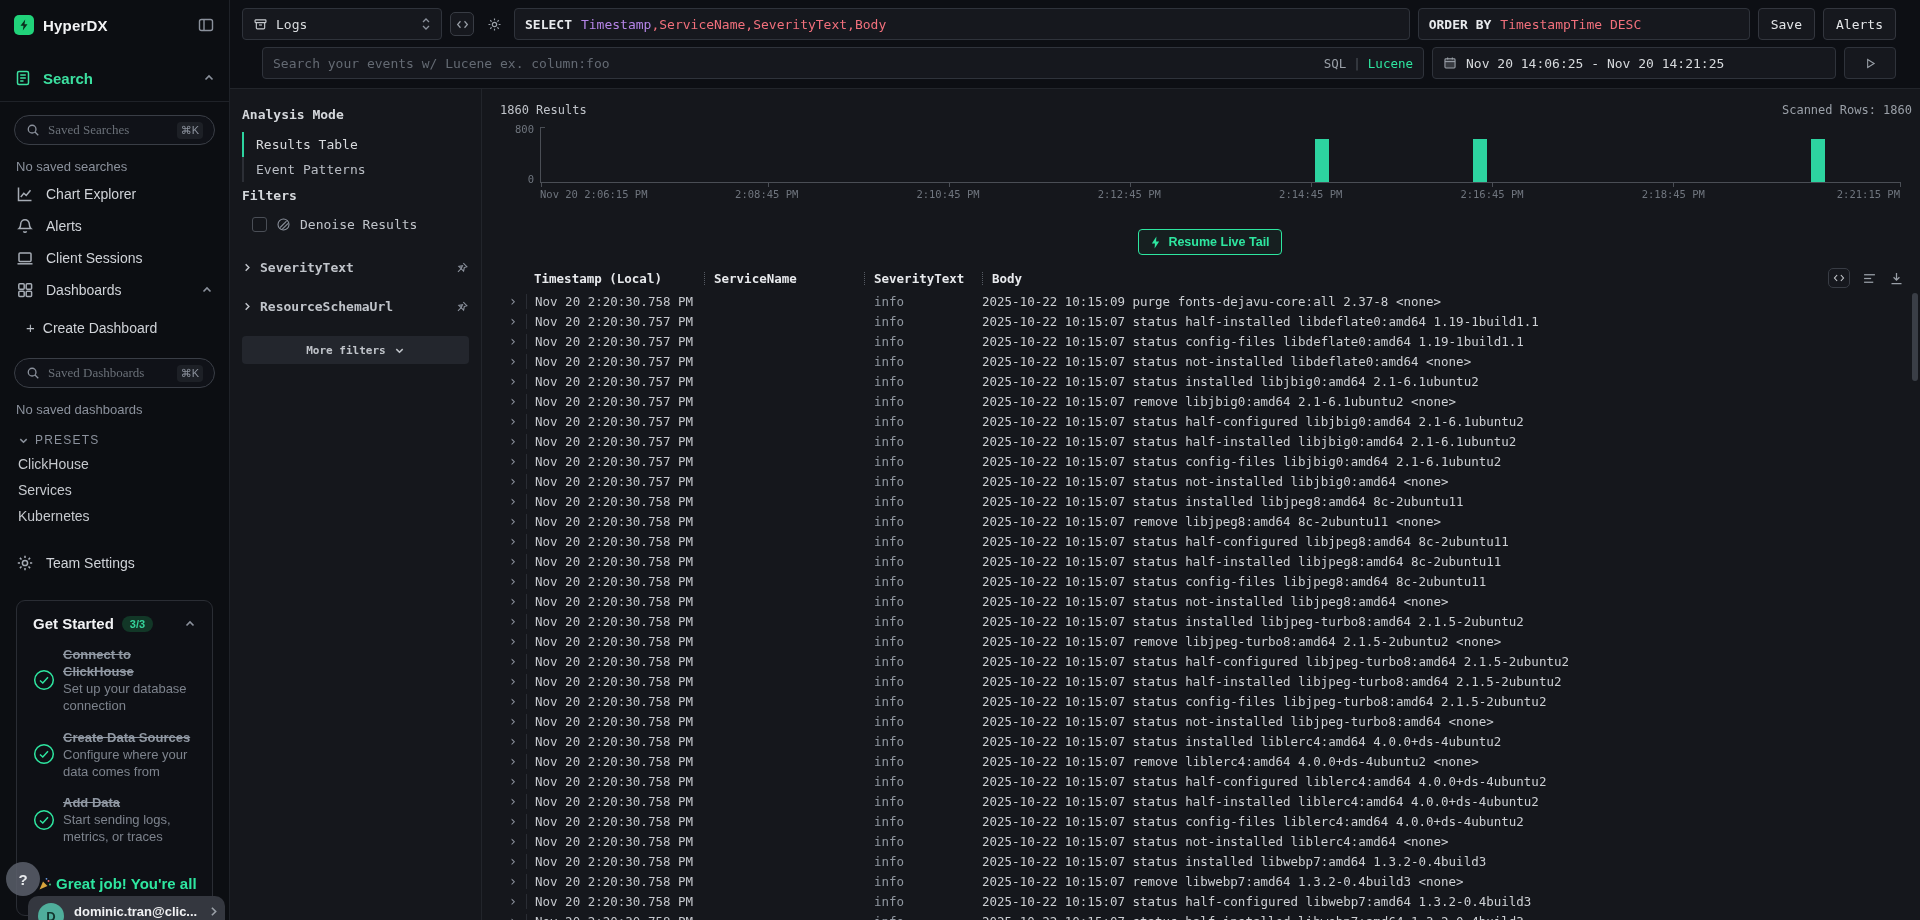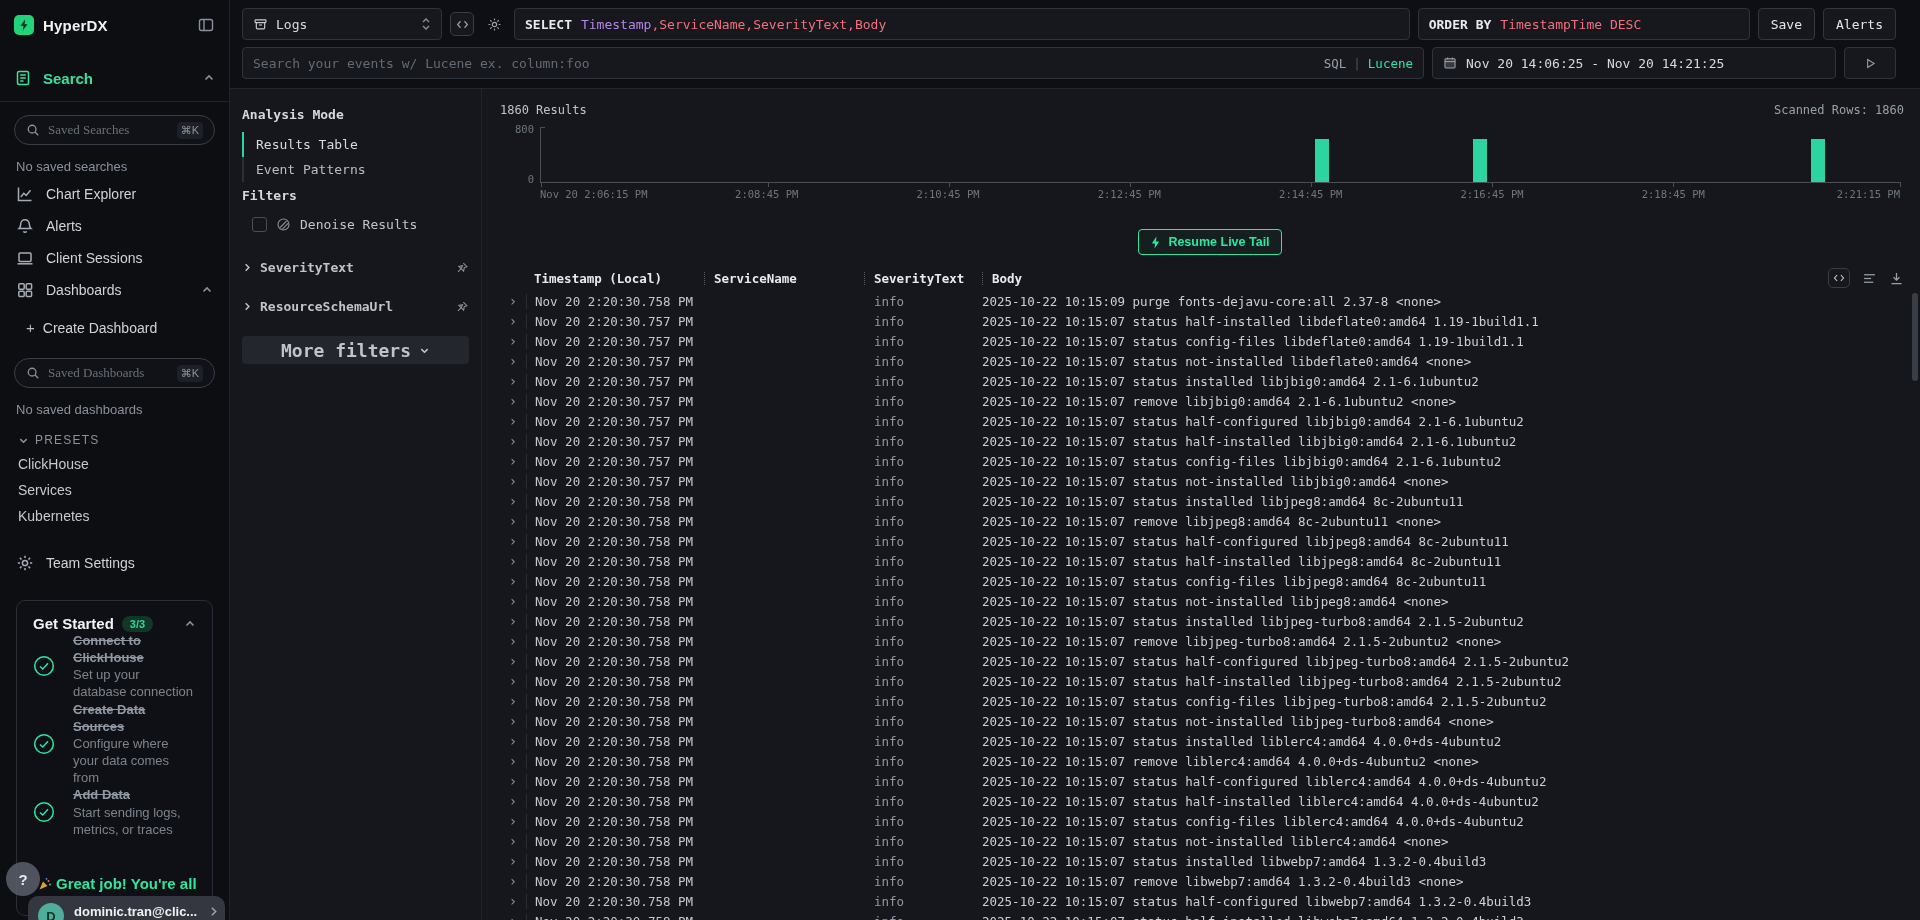--- a/index.html
+++ b/index.html
@@ -29,21 +29,21 @@
   .plus { color:#b7bcc3; font-size:15px; }
   .presets-label { display:flex; align-items:center; gap:6px; color:#8b919c; font-size:12px; letter-spacing:1.2px; padding:12px 0 4px 4px; cursor:pointer; }
   .preset-item { padding:5px 0 5px 4px; font-size:14px; color:#c6c9ce; cursor:pointer; }
   .team-settings { margin-top:18px; }
 
   .getstarted { position:absolute; left:16px; right:16px; top:600px; height:316px; border:1px solid #2a2d34; border-radius:9px; background:#0e1015; padding:14px 16px; }
   .gs-head { display:flex; align-items:center; gap:8px; }
   .gs-title { font-weight:bold; font-size:15px; color:#f2f3f5; }
   .gs-badge { background:#123727; color:#35d49b; font-size:11px; font-weight:bold; border-radius:10px; padding:2px 8px; }
   .gs-head .chev-end { margin-left:auto; color:#8b919c; display:flex; cursor:pointer; }
-  .gs-item { display:flex; gap:18px; align-items:center; cursor:pointer;justify-content:space-between; }
+  .gs-item { display:flex; gap:8px; align-items:center; margin-top:14px; cursor:pointer;justify-content:space-between; }
   .gs-check { flex-shrink:0; }
   .gs-item-title { color:#9098a3; font-size:13px; font-weight:600; text-decoration:line-through; line-height:1.32; }
   .gs-item-desc { color:#7d838d; font-size:13px; line-height:1.32; }
   .congrats { position:absolute; left:38px; bottom:26px; width:168px; color:#2ee6a0; font-weight:bold; font-size:15px; line-height:1.25; z-index:2; display:flex; gap:4px; }
   .help-fab { position:absolute; left:6px; bottom:24px; width:34px; height:34px; border-radius:50%; background:rgba(90,95,107,.85); color:#e8eaed; display:flex; align-items:center; justify-content:center; font-size:15px; font-weight:bold; z-index:4; cursor:pointer; }
   .user-footer { position:absolute; left:28px; right:4px; bottom:-34px; height:58px; background:#34373f; border-radius:10px; padding:7px 10px; display:flex; gap:10px; z-index:3; cursor:pointer; }
   .avatar { width:26px; height:26px; border-radius:50%; background:#4fae9b; color:#12362d; font-weight:bold; font-size:13px; display:flex; align-items:center; justify-content:center; flex-shrink:0; }
   .user-name { font-size:13px; font-weight:bold; color:#f0f1f3; white-space:nowrap; }
   .user-footer .chev-end { margin-left:auto; color:#9aa0a8; display:flex; align-items:center; height:16px; }
 
@@ -56,21 +56,21 @@
   .source-select { width:200px; gap:8px; cursor:pointer; }
   .source-select .lbl { flex:1; }
   .icon-btn { width:24px; height:24px; display:flex; align-items:center; justify-content:center; color:#9aa0a8; cursor:pointer; }
   .icon-btn.boxed { border:1px solid #383c44; border-radius:5px; background:#16181e; }
   .sql-input { flex:1; gap:0; min-width:0; overflow:hidden; white-space:nowrap; cursor:text; }
   .kw { color:#e8eaed; font-weight:bold; margin-right:9px; }
   .tok-purple { color:#b685e8; }
   .tok-red { color:#f2707c; }
   .orderby { width:332px; white-space:nowrap; overflow:hidden; cursor:text; }
   .tb-btn { height:32px; border:1px solid #33363e; background:#16181e; border-radius:4px; color:#e3e5e8; font-family:"DejaVu Sans Mono",monospace; font-size:13px; padding:0 12px; display:flex; align-items:center; cursor:pointer; }
-  .lucene-box { flex:1; gap:4px; }
+  .lucene-box { flex:1; gap:4px;margin-left:20px; }
   .lucene-box input { flex:1; min-width:0; background:transparent; border:none; outline:none; color:#d7dadd; font-family:"DejaVu Sans Mono",monospace; font-size:13px; }
   .lucene-box input::placeholder { color:#646a73; }
   .lang-toggle { display:flex; gap:7px; font-size:12.5px; color:#9aa0a8; align-items:center; }
   .lang-lucene { color:#2ee6a0; cursor:pointer; }
   .lang-sql { cursor:pointer; }
   .lang-sep { color:#4d525a; }
   .daterange { width:404px; gap:9px; cursor:pointer; }
   .play-btn { width:52px; justify-content:center; cursor:pointer; color:#9aa0a8; }
 
   .content { flex:1; min-height:0; display:flex; background:#15171c; }
@@ -79,25 +79,25 @@
   .filters-panel { width:252px; flex-shrink:0; border-right:1px solid #22252b; padding:18px 12px; font-family:"DejaVu Sans Mono",monospace; }
   .fp-label { color:#d5d8dc; font-weight:bold; font-size:13px; margin-bottom:10px; }
   .mode-item { border-left:2px solid #2c2f36; padding:5px 12px; color:#b9bdc4; font-size:13px; cursor:pointer; }
   .mode-item.active { border-left-color:#2dd4a0; color:#d8dadd; }
   .fp-filters { margin-top:6px; }
   .denoise-row { display:flex; align-items:center; gap:9px; padding:4px 0 4px 10px; color:#c0c4ca; font-size:13px; }
   .checkbox { width:15px; height:15px; border:1px solid #4a4e56; border-radius:3px; background:#14161b; cursor:pointer; flex-shrink:0; }
   .denoise-icon { color:#8b919c; display:flex; }
   .filter-group { display:flex; align-items:center; gap:7px; margin-top:24px; color:#c0c4ca; font-weight:bold; font-size:13px; cursor:pointer; }
   .filter-group .pin { margin-left:auto; color:#8b919c; display:flex; cursor:pointer; }
-  .more-filters { margin-top:22px; background:#23262d; border-radius:4px; height:28px; display:flex; align-items:center; justify-content:center; gap:8px; color:#c0c4ca; font-weight:bold; font-size:18px; cursor:pointer; }
+  .more-filters { margin-top:22px; background:#23262d; border-radius:4px; height:28px; display:flex; align-items:center; justify-content:center; gap:8px; color:#c0c4ca; font-weight:bold; font-size:11px; cursor:pointer; }
 
   
   .results { flex:1; min-width:0; padding:14px 0 0 18px; display:flex; flex-direction:column; font-family:"DejaVu Sans Mono",monospace; }
-  .results-head { display:flex; justify-content:space-between; padding-right:16px; font-size:12px; }
+  .results-head { display:flex; justify-content:space-between; padding-right:8px; font-size:12px; }
   .results-count { color:#c0c4ca; }
   .scanned { color:#9aa0a8; }
   .chart { margin-top:10px; padding-right:20px; position:relative; height:78px; }
   .chart-inner { display:flex; height:100%; }
   .ylabels { width:40px; position:relative; flex-shrink:0; font-size:10.5px; color:#6f757e; }
   .y800 { position:absolute; right:6px; top:-4px; }
   .y0 { position:absolute; right:6px; top:46px; }
   .plotwrap { flex:1; position:relative; }
   .plot { position:relative; height:56px; border-left:1px solid #4a4e55; border-bottom:1px solid #4a4e55; }
   .plot::before { content:""; position:absolute; left:-1px; top:0; width:5px; height:1px; background:#4a4e55; }

